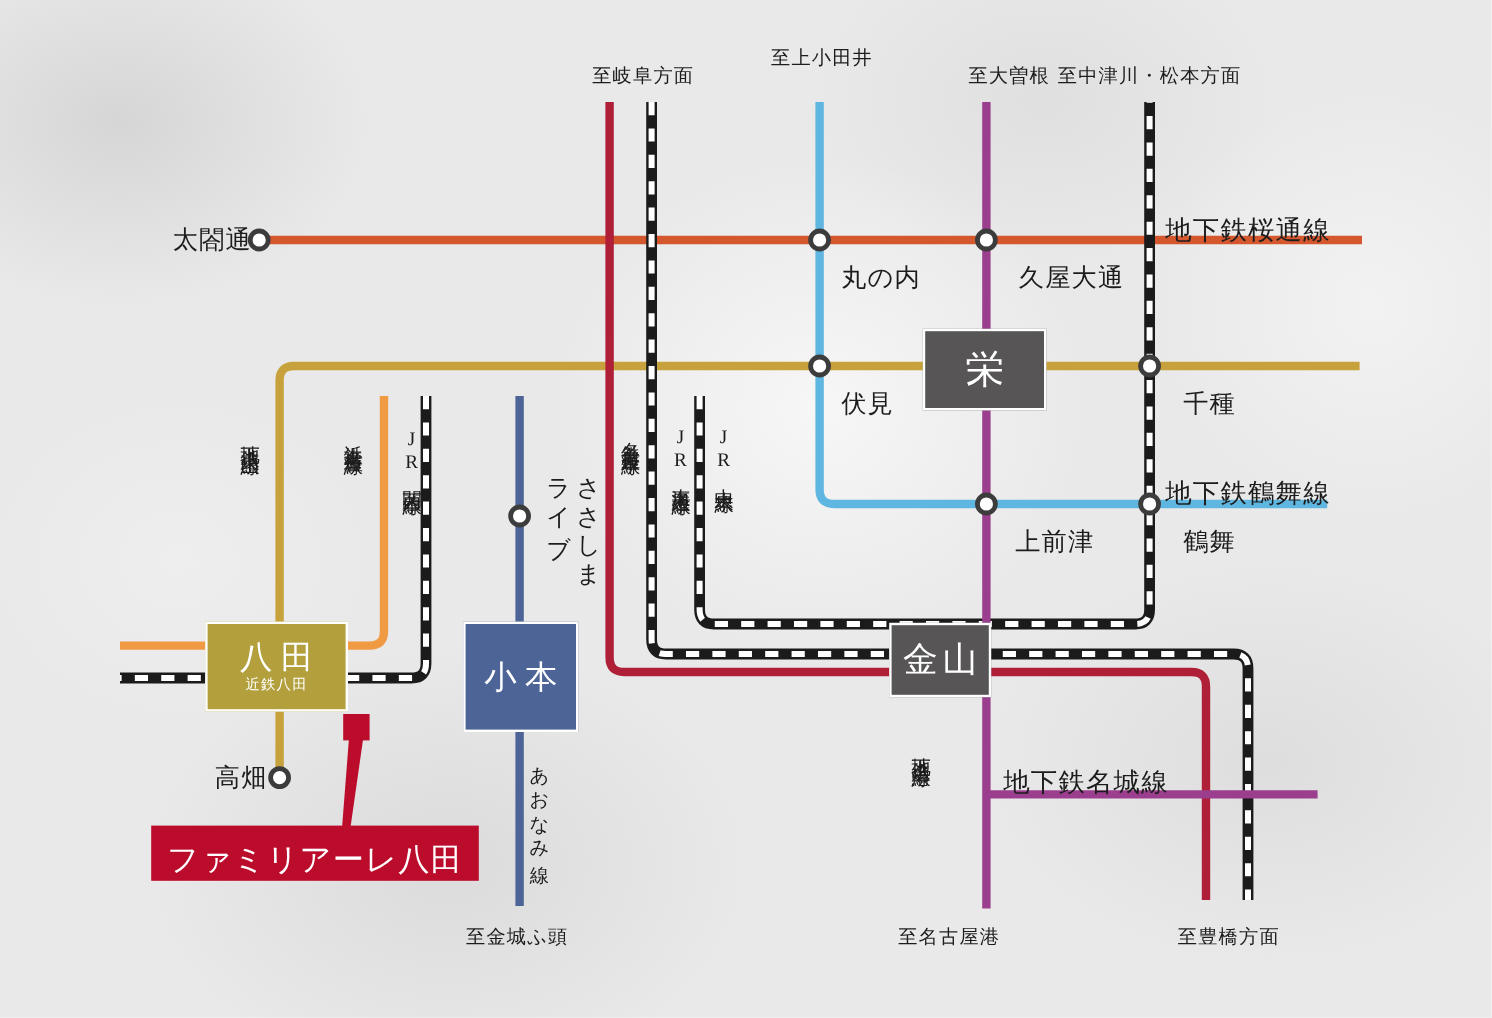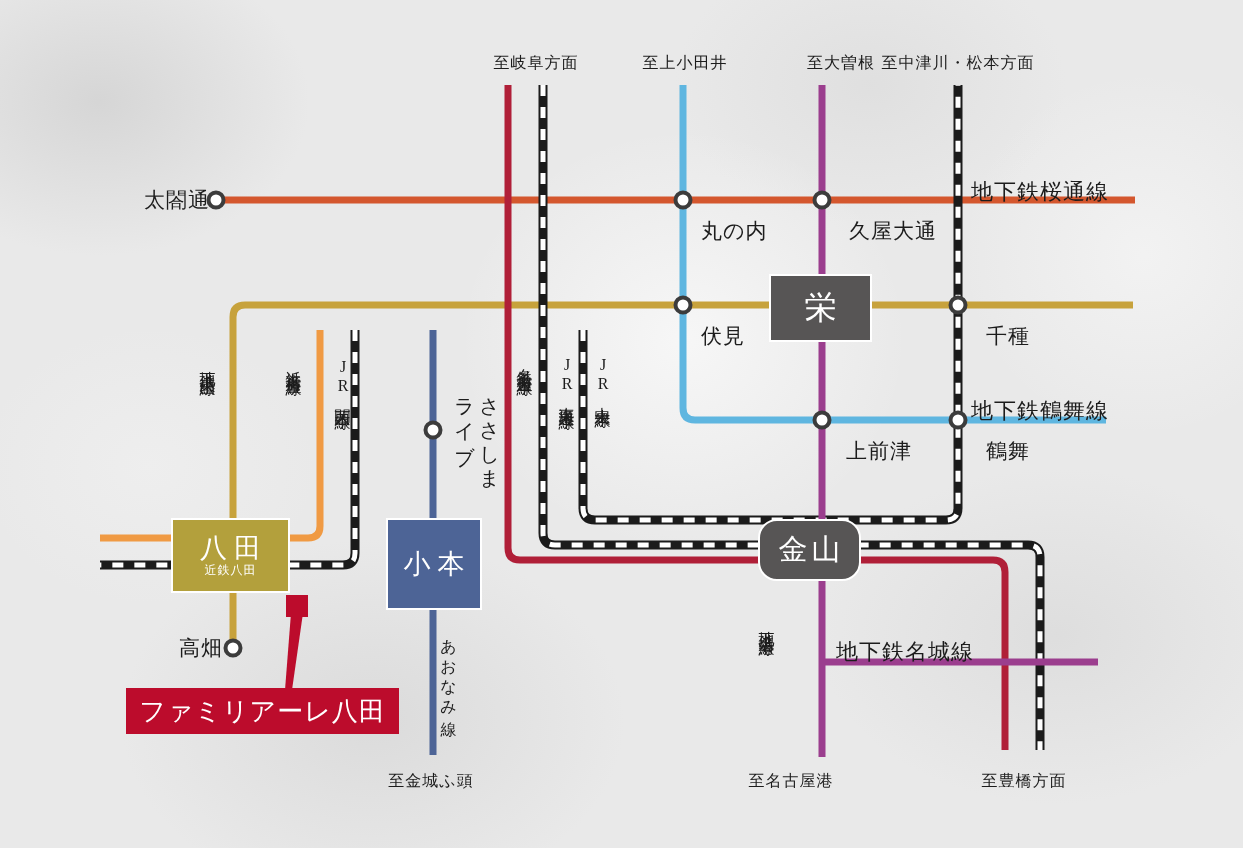--- a/index.html
+++ b/index.html
@@ -49,29 +49,29 @@
   }
   .vt-st{ font-size:20px; white-space:pre-line; line-height:1.25; letter-spacing:1px; }
 
   
   .box{ position:absolute; display:flex; align-items:center; justify-content:center; text-align:center; }
   .box-nagoya{ left:285px; top:162px; width:335px; height:178px;
     background:#ffffff; border:2px solid var(--c-navy);
     color:var(--c-navy); font-size:42px; letter-spacing:8px; padding-left:8px; }
   .box-dark{ background:var(--c-graybox); color:#fff; border:2px solid #fff; }
   .box-sakae{ left:769px; top:274px; width:103px; height:68px; font-size:32px; }
-  .box-kanayama{ left:758px; top:519px; width:103px; height:62px; font-size:29px; letter-spacing:4px; padding-left:4px;border-radius:19px; }
+  .box-kanayama{ left:741px; top:519px; width:85px; height:62px; font-size:29px; letter-spacing:4px; padding-left:4px; }
   .box-hatta{ left:171px; top:518px; width:119px; height:75px;
     background:var(--c-goldbox); color:#fff; border:2px solid #fff; flex-direction:column; line-height:1.15; }
   .hatta-main{ font-size:27px; letter-spacing:7px; padding-left:7px; }
   .hatta-sub{ font-size:12px; letter-spacing:1px; }
   .box-komoto{ left:386px; top:518px; width:96px; height:92px;
     background:var(--c-aonami); color:#fff; border:2px solid #fff; font-size:27px; letter-spacing:7px; padding-left:7px; }
   .box-property{ left:126px; top:688px; width:273px; height:46px;
-    background:var(--c-redbox); color:#fff; font-size:26px; letter-spacing:1px; }
+    background:var(--c-redbox); color:#fff; font-size:26px; letter-spacing:1px;align-items:flex-end; }
 </style>
 </head>
 <body>
 
 <div class="stage">
 
   <svg class="map-svg" width="1243" height="848" viewBox="0 0 1243 848">
     <defs>
       <path id="p-jr-kansai" d="M 355 330 L 355 553 Q 355 565 343 565 L 100 565" fill="none"></path>
       <path id="p-jr-chuo" d="M 583 330 L 583 508 Q 583 520 595 520 L 946 520 Q 958 520 958 508 L 958 85" fill="none"></path>
@@ -116,21 +116,21 @@
     <circle class="station-dot" cx="822" cy="200" r="7.5"></circle>
     <circle class="station-dot" cx="683" cy="305" r="7.5"></circle>
     <circle class="station-dot" cx="958" cy="305" r="7.5"></circle>
     <circle class="station-dot" cx="822" cy="420" r="7.5"></circle>
     <circle class="station-dot" cx="958" cy="420" r="7.5"></circle>
     <circle class="station-dot" cx="433" cy="430" r="7.5"></circle>
     <circle class="station-dot" cx="233" cy="648" r="7.5"></circle>
   </svg>
 
   <div class="lbl dir" style="left:536px; top:53px;">至岐阜方面</div>
-  <div class="lbl dir" style="left:685px; top:53px;">至上小田井</div>
+  <div class="lbl dir" style="left:685px; top:38px;">至上小田井</div>
   <div class="lbl dir" style="left:820px; top:53px;margin-left:21px;">至大曽根</div>
   <div class="lbl dir" style="left:958px; top:53px;">至中津川・松本方面</div>
 
   <div class="lbl dir" style="left:431px;  top:771px;">至金城ふ頭</div>
   <div class="lbl dir" style="left:791px;  top:771px;">至名古屋港</div>
   <div class="lbl dir" style="left:1024px; top:771px;">至豊橋方面</div>
 
   <div class="lbl linelbl ctrx" style="left:1040px; top:177px;">地下鉄桜通線</div>
   <div class="lbl linelbl ctrx" style="left:1040px; top:396px;">地下鉄鶴舞線</div>
   <div class="lbl linelbl ctrx" style="left:905px;  top:637px;">地下鉄名城線</div>

